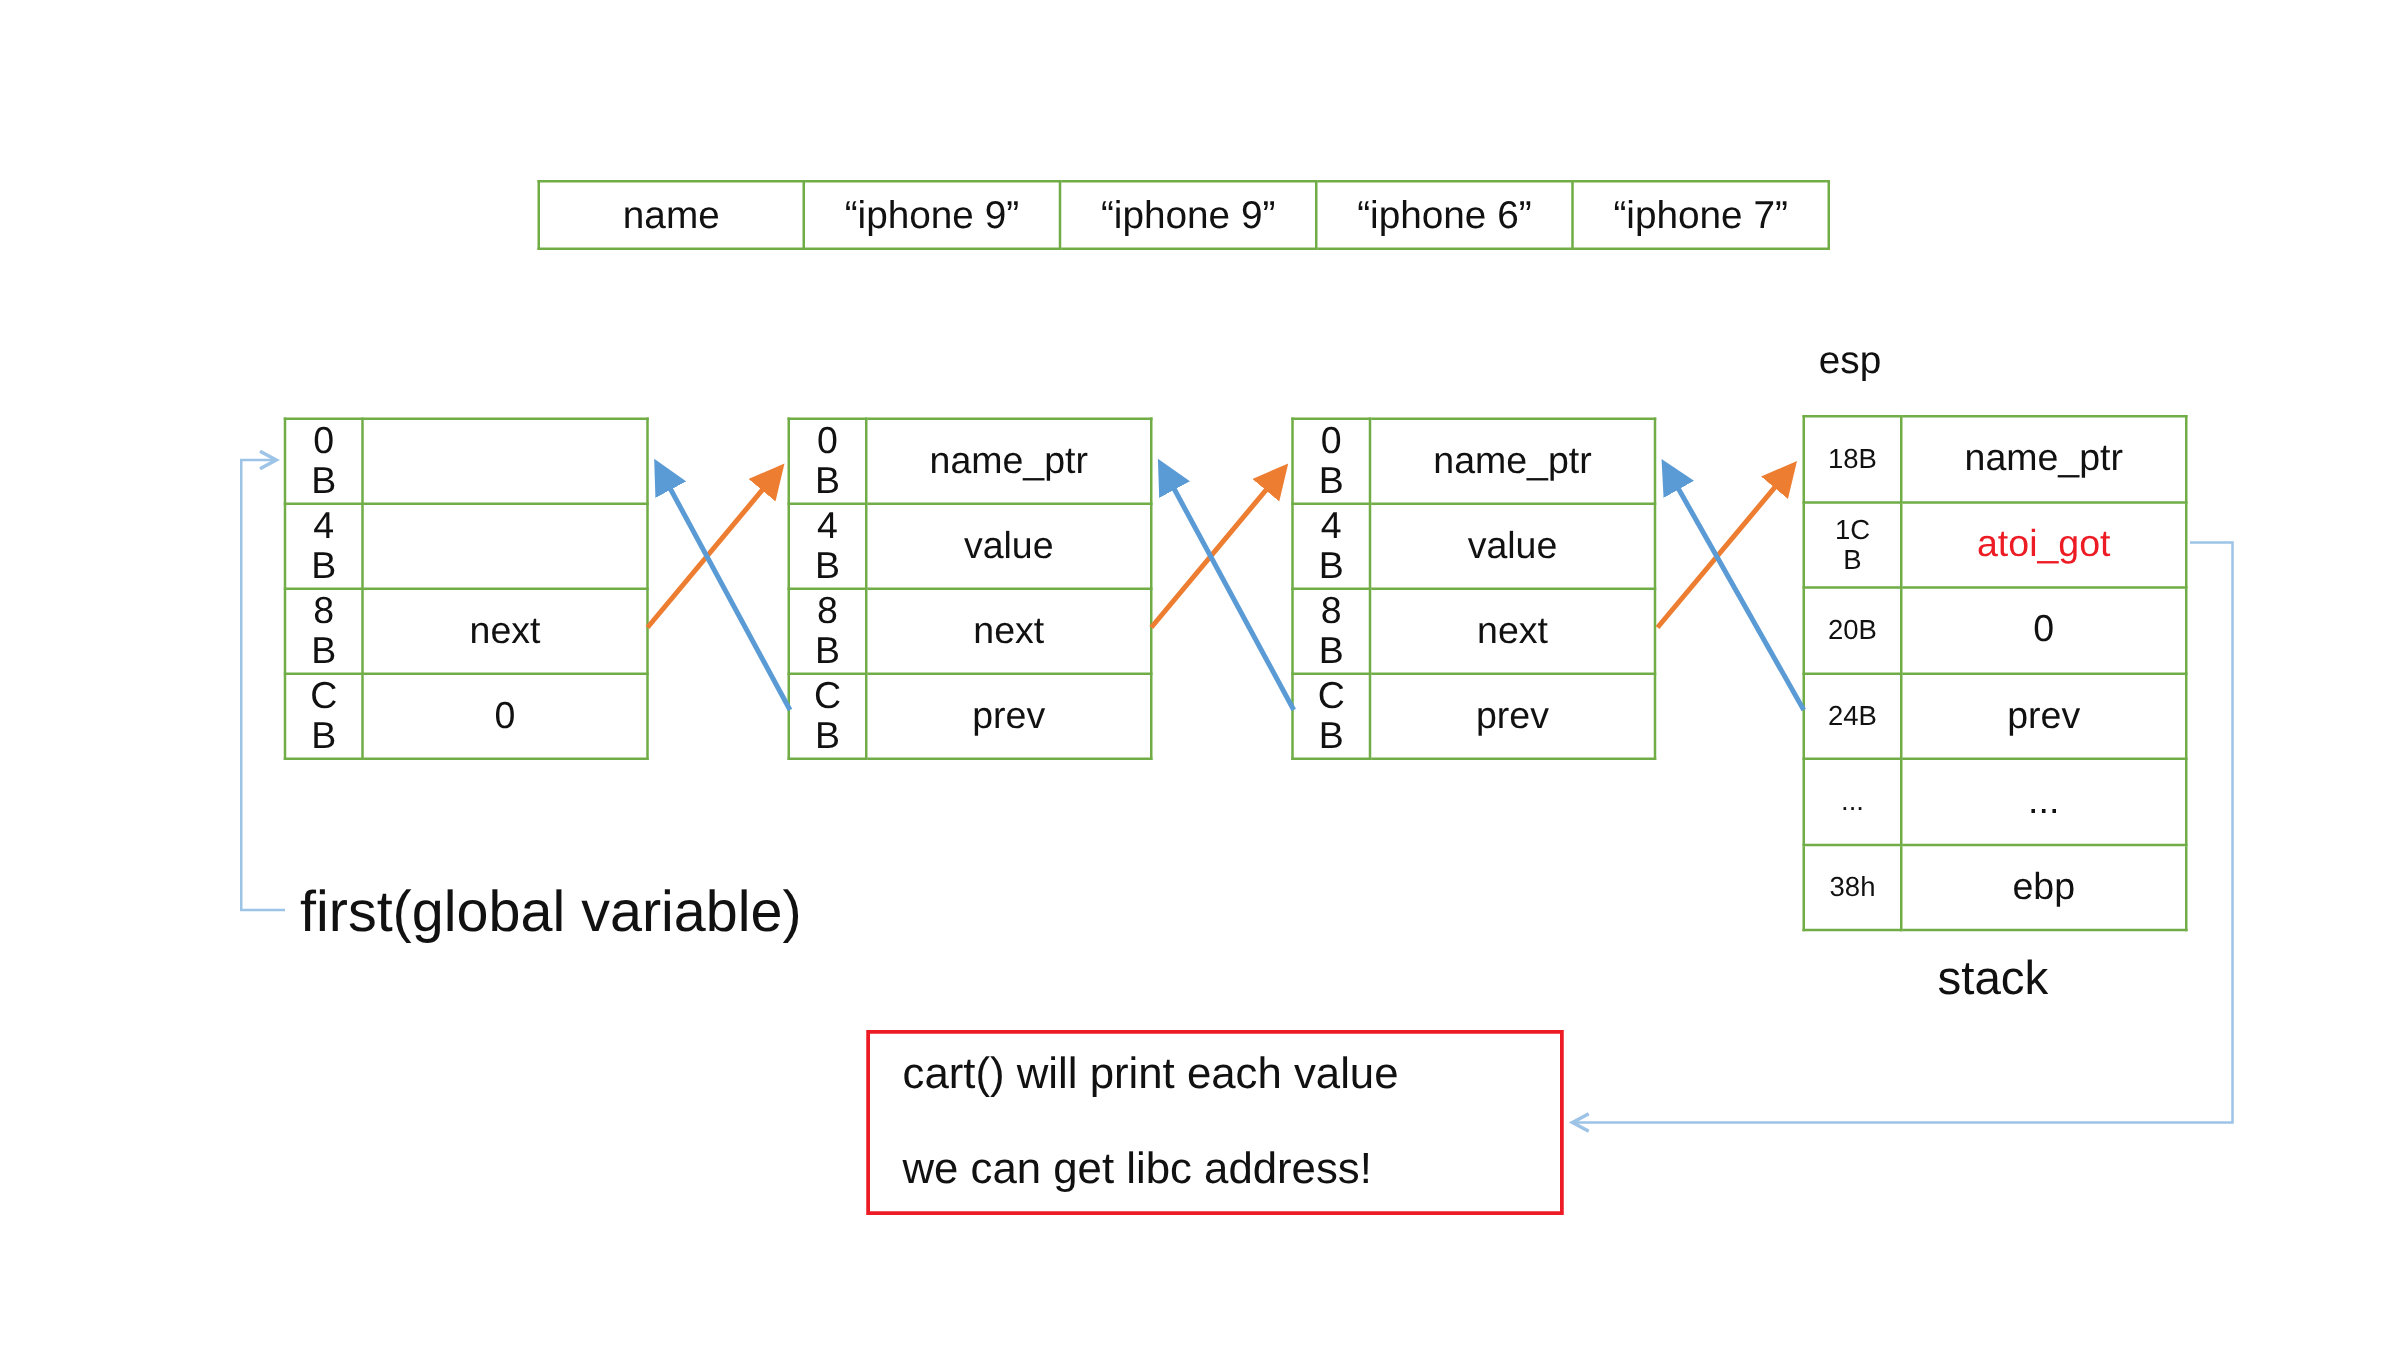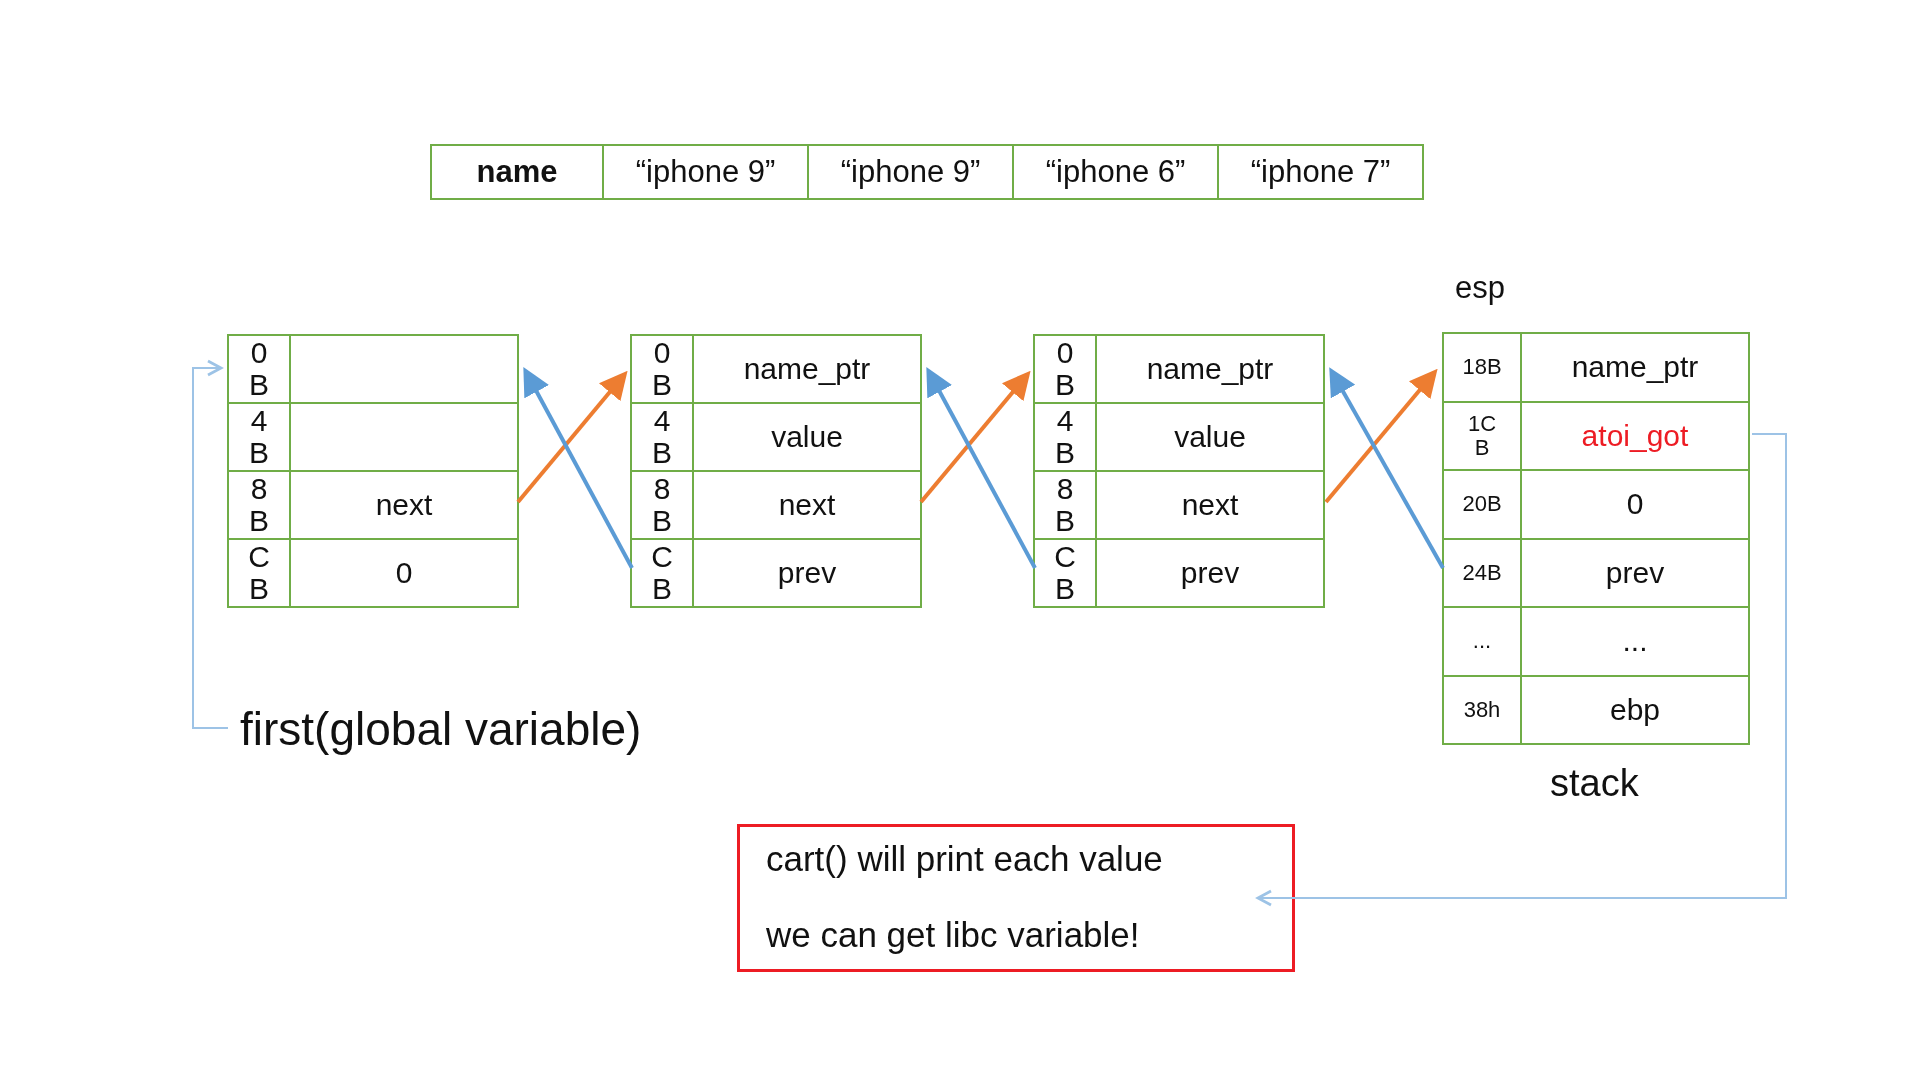--- a/index.html
+++ b/index.html
@@ -25,21 +25,21 @@
   table{border-collapse:collapse;table-layout:fixed;}
   td{
     border:2px solid var(--green);
     text-align:center;vertical-align:middle;
     background:#ffffff;
     color:var(--text);
   }
   
   .name-table{position:absolute;left:430px;top:144px;}
   .name-table td{height:54px;font-size:31px;}
-  .name-table td.c0{width:172px;font-weight:bold;}
+  .name-table td.c0{width:212px;}
   .name-table td.c1,.name-table td.c2,.name-table td.c3,.name-table td.c4{width:205px;}
   
   .node{position:absolute;top:334px;}
   .node td{height:68px;font-size:30px;}
   .node td.off{width:62px;white-space:pre-line;line-height:1.08;}
   .node td.val{width:228px;}
   .node1{left:227px;}
   .node2{left:630px;}
   .node3{left:1033px;}
   
@@ -53,21 +53,20 @@
   .esp-label{left:1455px;top:270px;font-size:31px;}
   .stack-caption{left:1550px;top:762px;font-size:38px;}
   .first-label{left:240px;top:702px;font-size:46px;}
   
   .note-box{
     position:absolute;left:693px;top:824px;width:558px;height:148px;
     border:3px solid var(--red);
     background:#ffffff;
     display:flex;flex-direction:column;justify-content:space-between;
     padding:12px 10px 14px 26px;
-    margin-left:44px;
   }
   .note-box .line{font-size:35px;color:var(--text);}
   
   svg.overlay{position:absolute;left:0;top:0;pointer-events:none;}
   .next-arrow{stroke:var(--orange);stroke-width:4;fill:none;}
   .prev-arrow{stroke:var(--blue);stroke-width:4;fill:none;}
   .thin-line{stroke:var(--light-blue);stroke-width:2;fill:none;}
 </style>
 </head>
 <body>
@@ -192,21 +191,21 @@
     </tr>
   </tbody>
     </table>
 
   <div class="lbl stack-caption">stack</div>
 
   <div class="lbl first-label">first(global variable)</div>
 
   <div class="note-box">
     <div class="line">cart() will print each value</div>
-    <div class="line">we can get libc variable!</div>
+    <div class="line">we can get libc address!</div>
   </div>
 
   <svg class="overlay" width="1920" height="1080" viewBox="0 0 1920 1080">
     <defs>
       <marker id="head-orange" markerWidth="7" markerHeight="7" refX="5.6" refY="3.5" orient="auto">
         <path d="M0,0 L7,3.5 L0,7 Z" fill="#ED7D31"></path>
       </marker>
       <marker id="head-blue" markerWidth="7" markerHeight="7" refX="5.6" refY="3.5" orient="auto">
         <path d="M0,0 L7,3.5 L0,7 Z" fill="#5B9BD5"></path>
       </marker>

